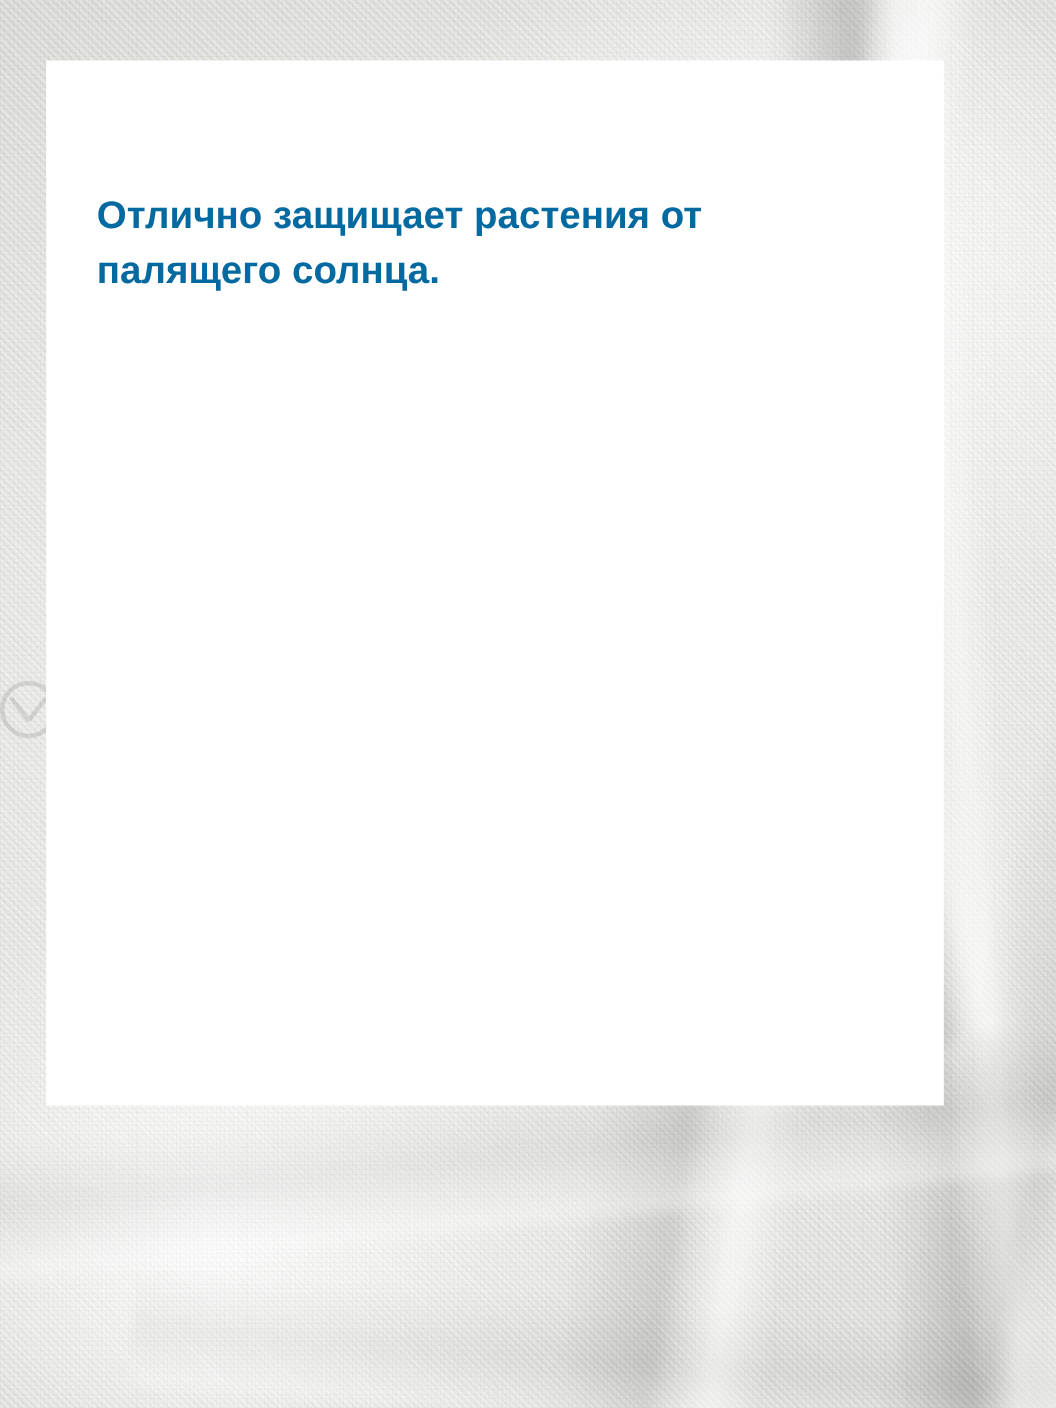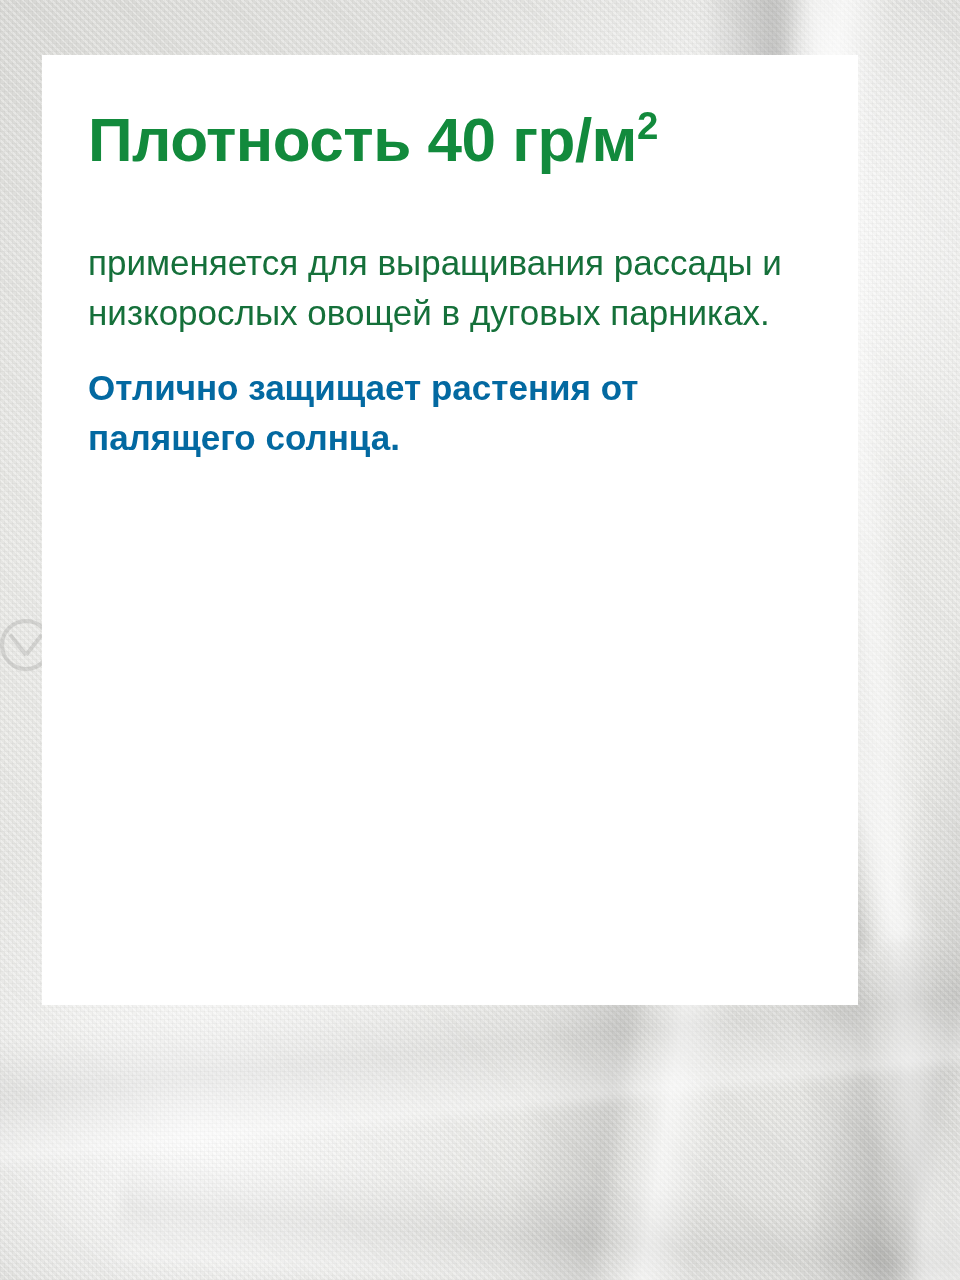--- a/index.html
+++ b/index.html
@@ -180,22 +180,20 @@
       <span>ЧЕВ</span>
     </div>
     <div class="wm">
       <span class="wm-mark"></span>
       <span>ЧЕВ</span>
     </div>
   </div>
 
   <div class="card">
     <div class="card-inner">
-      <h1 class="title"><span>Плотность 40 гр/м</span><span class="sup">2</span></h1>
 
       <div class="body">
-        <p class="para light">применяется для выращивания рассады и низкорослых овощей в дуговых парниках.</p>
         <p class="para">Отлично защищает растения от палящего солнца.</p>
       </div>
     </div>
   </div>
 
 </div>
 
 </body></html>

